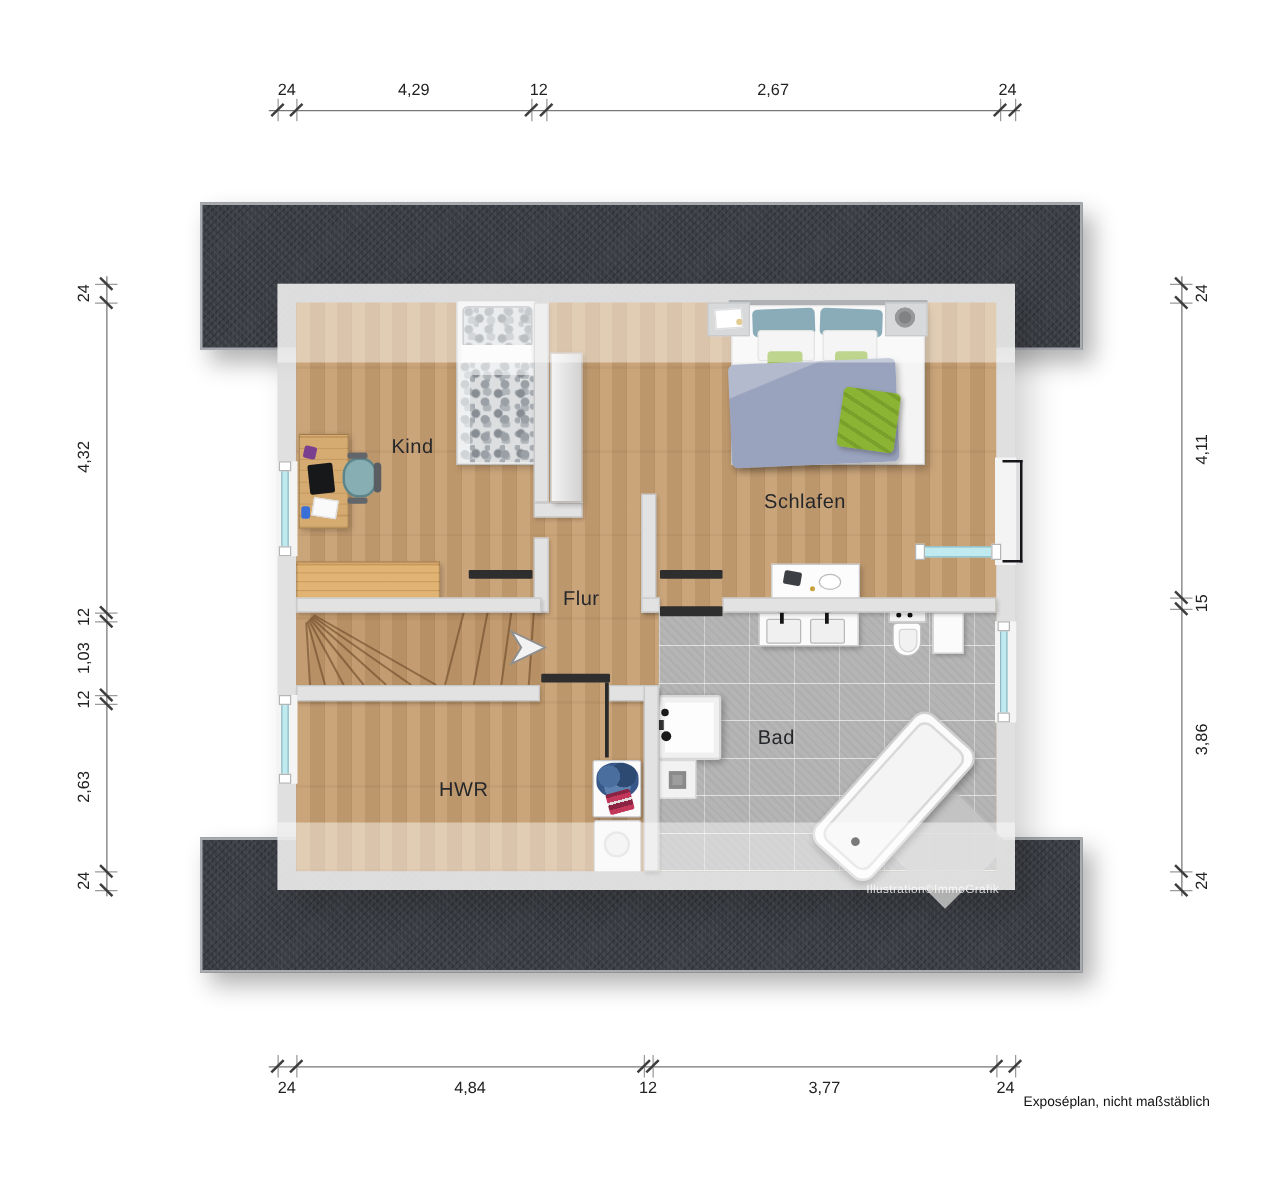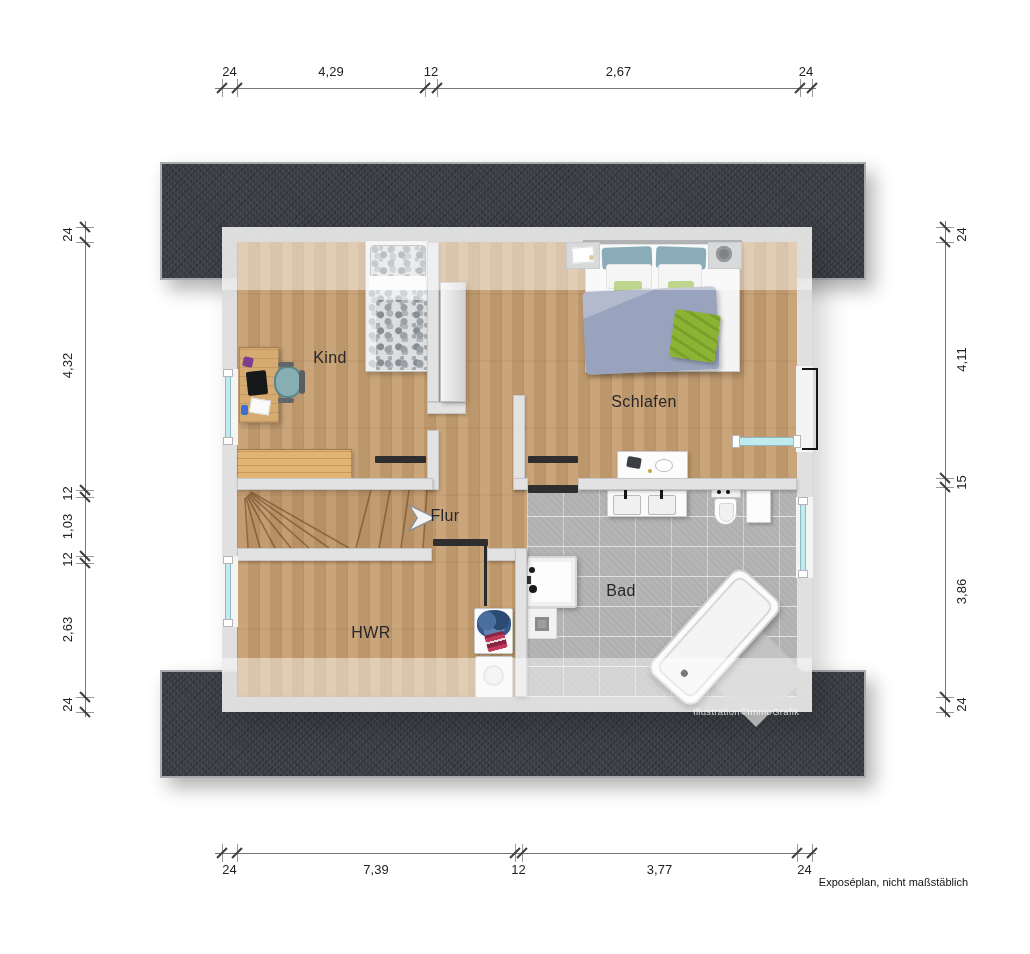--- a/index.html
+++ b/index.html
@@ -220,21 +220,21 @@
   <div class="furn" style="left:483px;top:665px;width:21px;height:21px;background:#ededed;border:2px solid #d8d8d8;border-radius:50%;box-sizing:border-box;"></div>
 
   <div class="abs" style="left:408px;top:504px;z-index:8;">
     <svg width="30" height="30">
       <polygon points="1,1 28,14 1,27 9,14" fill="#f2f2f2" stroke="#8e8e8e" stroke-width="1.5"></polygon>
     </svg>
   </div>
 
   <div class="room-label" style="left:330px;top:349px;">Kind</div>
   <div class="room-label" style="left:644px;top:393px;">Schlafen</div>
-  <div class="room-label" style="left:445px;top:471px;margin-top:36px;">Flur</div>
+  <div class="room-label" style="left:465px;top:471px;">Flur</div>
   <div class="room-label" style="left:371px;top:624px;">HWR</div>
   <div class="room-label" style="left:621px;top:582px;">Bad</div>
 
   <div class="roof-overlay" style="top:227px;height:63px;"></div>
   <div class="roof-overlay" style="top:658px;height:54px;"></div>
 
   <div id="watermark">Illustration©ImmoGrafik</div>
   <div id="plan-note">Exposéplan, nicht maßstäblich</div>
 
   <div id="dims">
@@ -263,21 +263,21 @@
       <div class="dim-tick" style="left: 236px; top: 846px; width: 2px; height: 14px; transform: rotate(45deg);"></div>
       <div class="dim-guide" style="left: 515px; top: 844px; width: 1px; height: 18px;"></div>
       <div class="dim-tick" style="left: 514px; top: 846px; width: 2px; height: 14px; transform: rotate(45deg);"></div>
       <div class="dim-guide" style="left: 522px; top: 844px; width: 1px; height: 18px;"></div>
       <div class="dim-tick" style="left: 521px; top: 846px; width: 2px; height: 14px; transform: rotate(45deg);"></div>
       <div class="dim-guide" style="left: 797px; top: 844px; width: 1px; height: 18px;"></div>
       <div class="dim-tick" style="left: 796px; top: 846px; width: 2px; height: 14px; transform: rotate(45deg);"></div>
       <div class="dim-guide" style="left: 812px; top: 844px; width: 1px; height: 18px;"></div>
       <div class="dim-tick" style="left: 811px; top: 846px; width: 2px; height: 14px; transform: rotate(45deg);"></div>
       <div class="dim-label" style="left: 207.5px; top: 862px;">24</div>
-      <div class="dim-label" style="left: 354px; top: 862px;">7,39</div>
+      <div class="dim-label" style="left: 354px; top: 862px;">4,84</div>
       <div class="dim-label" style="left: 496.5px; top: 862px;">12</div>
       <div class="dim-label" style="left: 637.5px; top: 862px;">3,77</div>
       <div class="dim-label" style="left: 782.5px; top: 862px;">24</div>
       <div class="dim-line" style="left: 85px; top: 221px; width: 1px; height: 496px;"></div>
       <div class="dim-guide" style="left: 76px; top: 227px; width: 18px; height: 1px;"></div>
       <div class="dim-tick" style="left: 78px; top: 226px; width: 14px; height: 2px; transform: rotate(45deg);"></div>
       <div class="dim-guide" style="left: 76px; top: 242px; width: 18px; height: 1px;"></div>
       <div class="dim-tick" style="left: 78px; top: 241px; width: 14px; height: 2px; transform: rotate(45deg);"></div>
       <div class="dim-guide" style="left: 76px; top: 490px; width: 18px; height: 1px;"></div>
       <div class="dim-tick" style="left: 78px; top: 489px; width: 14px; height: 2px; transform: rotate(45deg);"></div>

